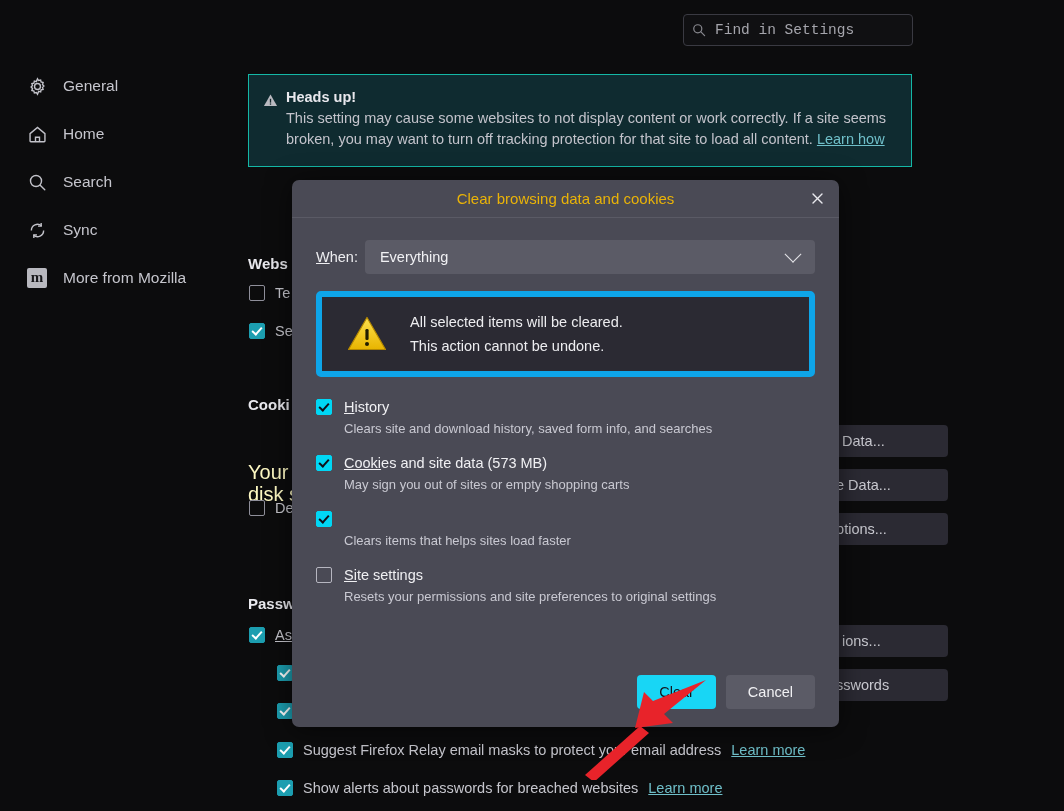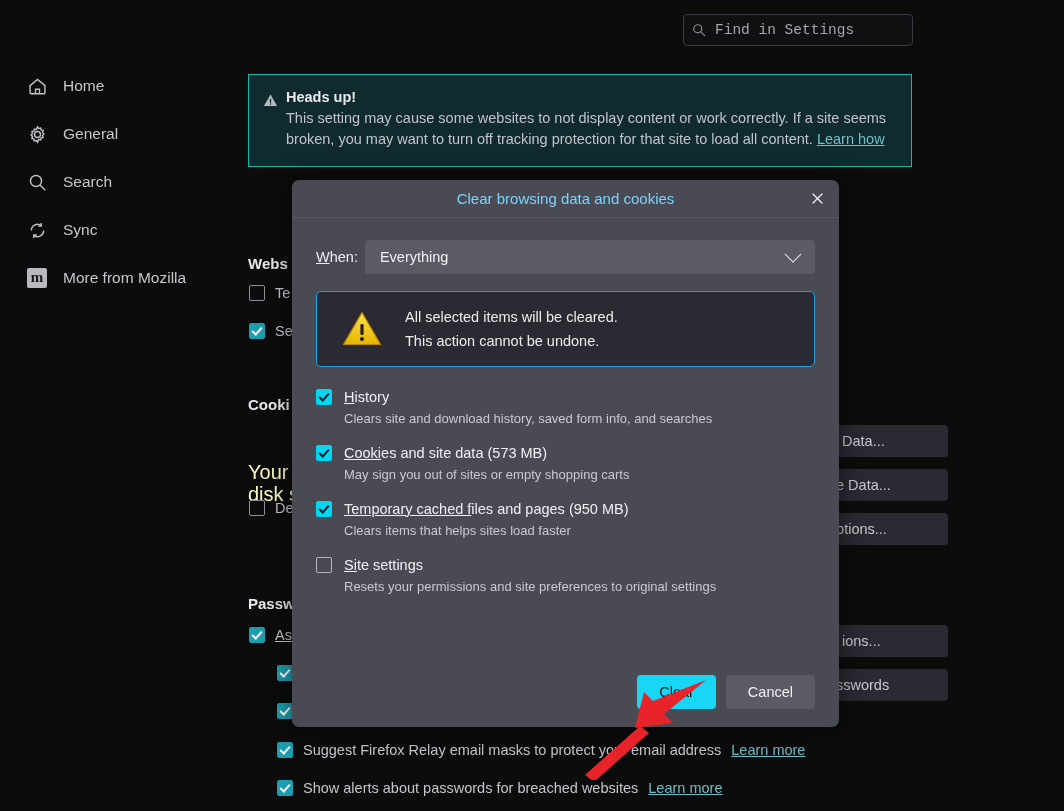--- a/index.html
+++ b/index.html
@@ -197,21 +197,21 @@
     display: flex; flex-direction: column;
   }
   .modal-head {
     height: 38px;
     flex: 0 0 auto;
     position: relative;
     border-bottom: 1px solid #5a5a65;
     display: flex; align-items: center; justify-content: center;
   }
   .modal-title {
-    color: #7dd3fc;
+    color: #eab308;
     font-size: 15px;
   }
   .modal-close {
     position: absolute;
     right: 8px; top: 50%;
     transform: translateY(-50%);
     width: 28px; height: 28px;
     display: flex; align-items: center; justify-content: center;
     color: #e9e9ee;
     font-size: 17px;
@@ -252,21 +252,21 @@
   .chev {
     width: 12px; height: 12px;
     border-right: 1.7px solid #e4e4e9;
     border-bottom: 1.7px solid #e4e4e9;
     transform: rotate(45deg) translate(-2px,-2px);
     flex: 0 0 auto;
     margin-right: 6px;
   }
 
   .alert-box {
-    border: 1px solid #0ea5e9;
+    border: 6px solid #0ea5e9;
     border-radius: 5px;
     background: #2b2a33;
     padding: 13px 16px;
     display: flex; align-items: center;
     margin-bottom: 22px;
     min-height: 76px;
   }
   .alert-tri {
     width: 42px; height: 42px;
     flex: 0 0 auto;
@@ -342,35 +342,35 @@
       </svg>
     </span>
     <input class="search-input" type="text" placeholder="Find in Settings" style="">
   </div>
 
   <nav class="sidebar">
 
     <div class="nav-item">
       <span class="ic">
         <svg viewBox="0 0 24 24" width="21" height="21">
+          <circle cx="12" cy="12" r="3.4"></circle>
+          <path d="M12 3.2l1.3 2.0 2.3-.6.5 2.3 2.3.6-.7 2.2 1.6 1.7-1.6 1.7.7 2.2-2.3.6-.5 2.3-2.3-.6L12 20.8l-1.3-2.0-2.3.6-.5-2.3-2.3-.6.7-2.2L4.7 12.6l1.6-1.7-.7-2.2 2.3-.6.5-2.3 2.3.6z"></path>
+        </svg>
+      </span>
+      <span>General</span>
+    </div>
+
+    <div class="nav-item">
+      <span class="ic">
+        <svg viewBox="0 0 24 24" width="21" height="21">
           <path d="M3.5 11L12 4l8.5 7v8.3a.9.9 0 0 1-.9.9H4.4a.9.9 0 0 1-.9-.9z"></path>
           <path d="M9.7 20.2v-5.1h4.6v5.1"></path>
         </svg>
       </span>
       <span>Home</span>
-    </div>
-
-    <div class="nav-item">
-      <span class="ic">
-        <svg viewBox="0 0 24 24" width="21" height="21">
-          <circle cx="12" cy="12" r="3.4"></circle>
-          <path d="M12 3.2l1.3 2.0 2.3-.6.5 2.3 2.3.6-.7 2.2 1.6 1.7-1.6 1.7.7 2.2-2.3.6-.5 2.3-2.3-.6L12 20.8l-1.3-2.0-2.3.6-.5-2.3-2.3-.6.7-2.2L4.7 12.6l1.6-1.7-.7-2.2 2.3-.6.5-2.3 2.3.6z"></path>
-        </svg>
-      </span>
-      <span>General</span>
     </div>
 
     <div class="nav-item">
       <span class="ic">
         <svg viewBox="0 0 24 24" width="21" height="21">
           <circle cx="10.3" cy="10.3" r="6.3"></circle>
           <line x1="15.1" y1="15.1" x2="20.3" y2="20.3" stroke-linecap="round"></line>
         </svg>
       </span>
       <span>Search</span>
@@ -524,21 +524,20 @@
         <label class="opt-main">
           <span class="mcb on"></span>
           <span><span class="acc">Cooki</span><span>es and site data (573 MB)</span></span>
         </label>
         <div class="opt-sub">May sign you out of sites or empty shopping carts</div>
       </div>
 
       <div class="opt">
         <label class="opt-main">
           <span class="mcb on"></span>
-          <span><span class="acc">Temporary cached f</span><span>iles and pages (950 MB)</span></span>
         </label>
         <div class="opt-sub">Clears items that helps sites load faster</div>
       </div>
 
       <div class="opt">
         <label class="opt-main">
           <span class="mcb"></span>
           <span><span class="acc">Si</span><span>te settings</span></span>
         </label>
         <div class="opt-sub">Resets your permissions and site preferences to original settings</div>

